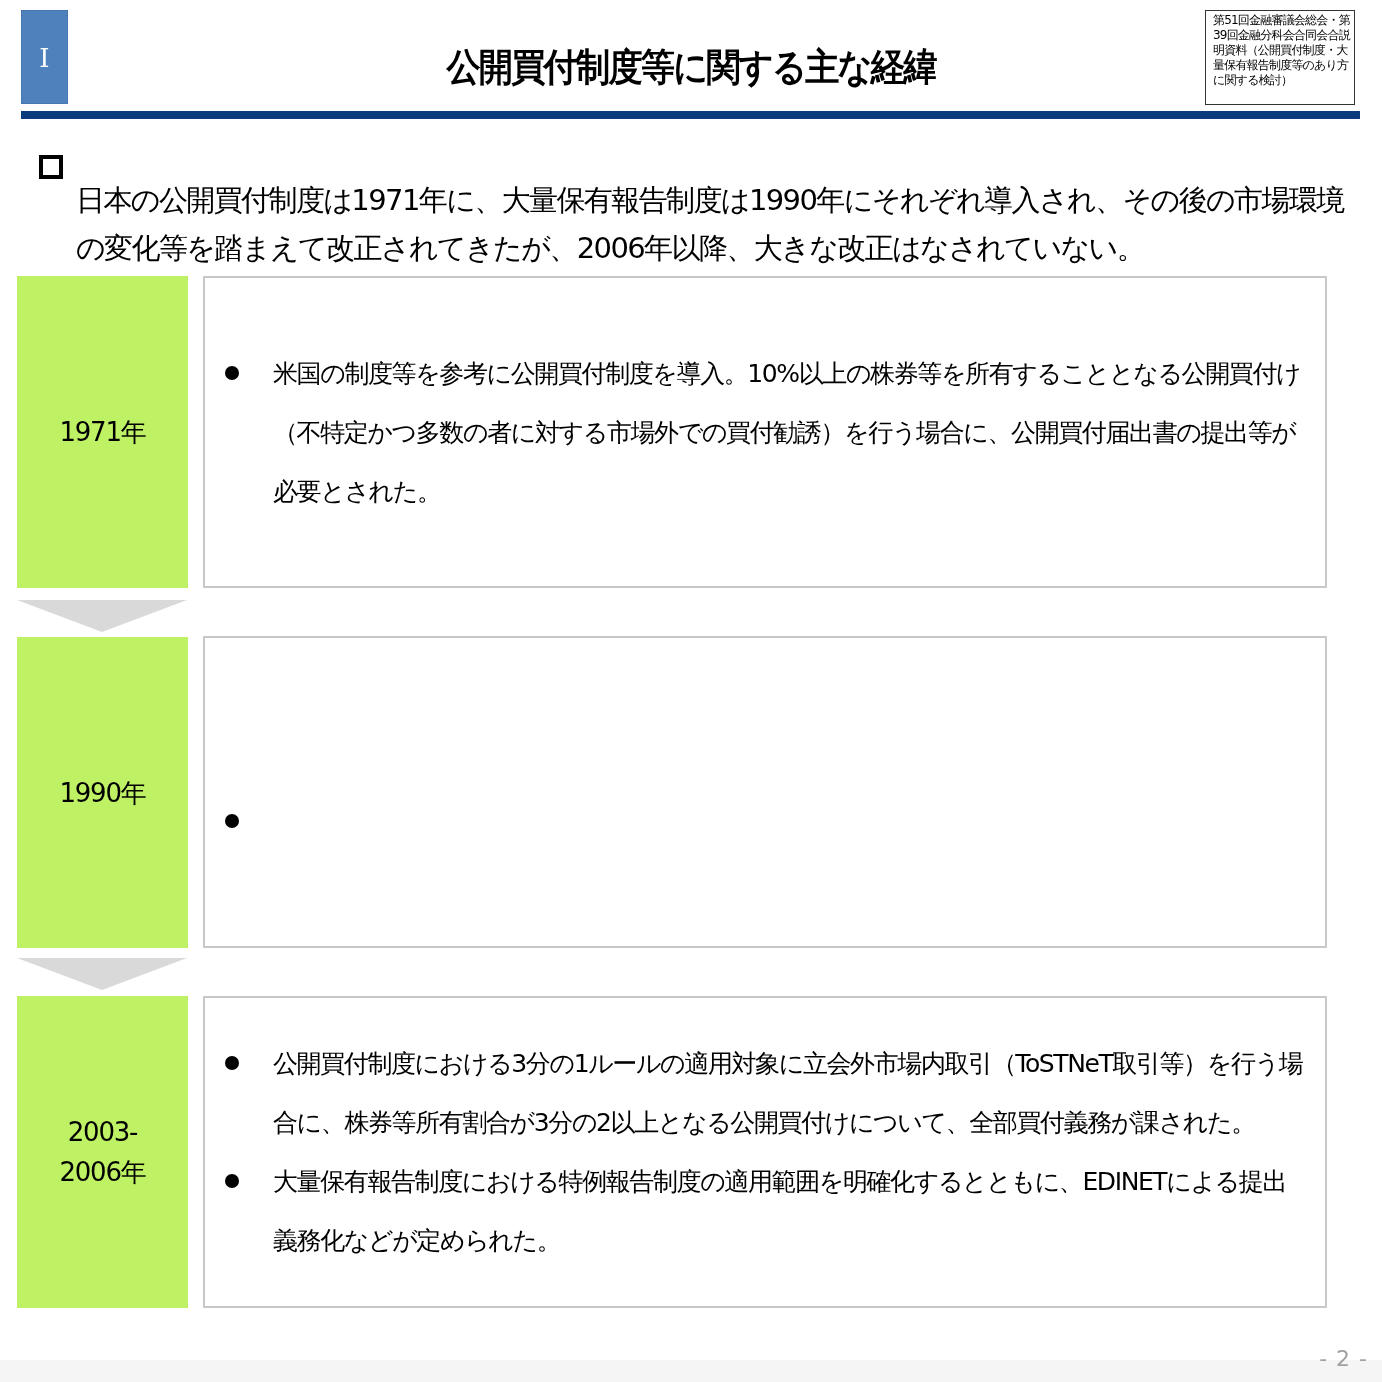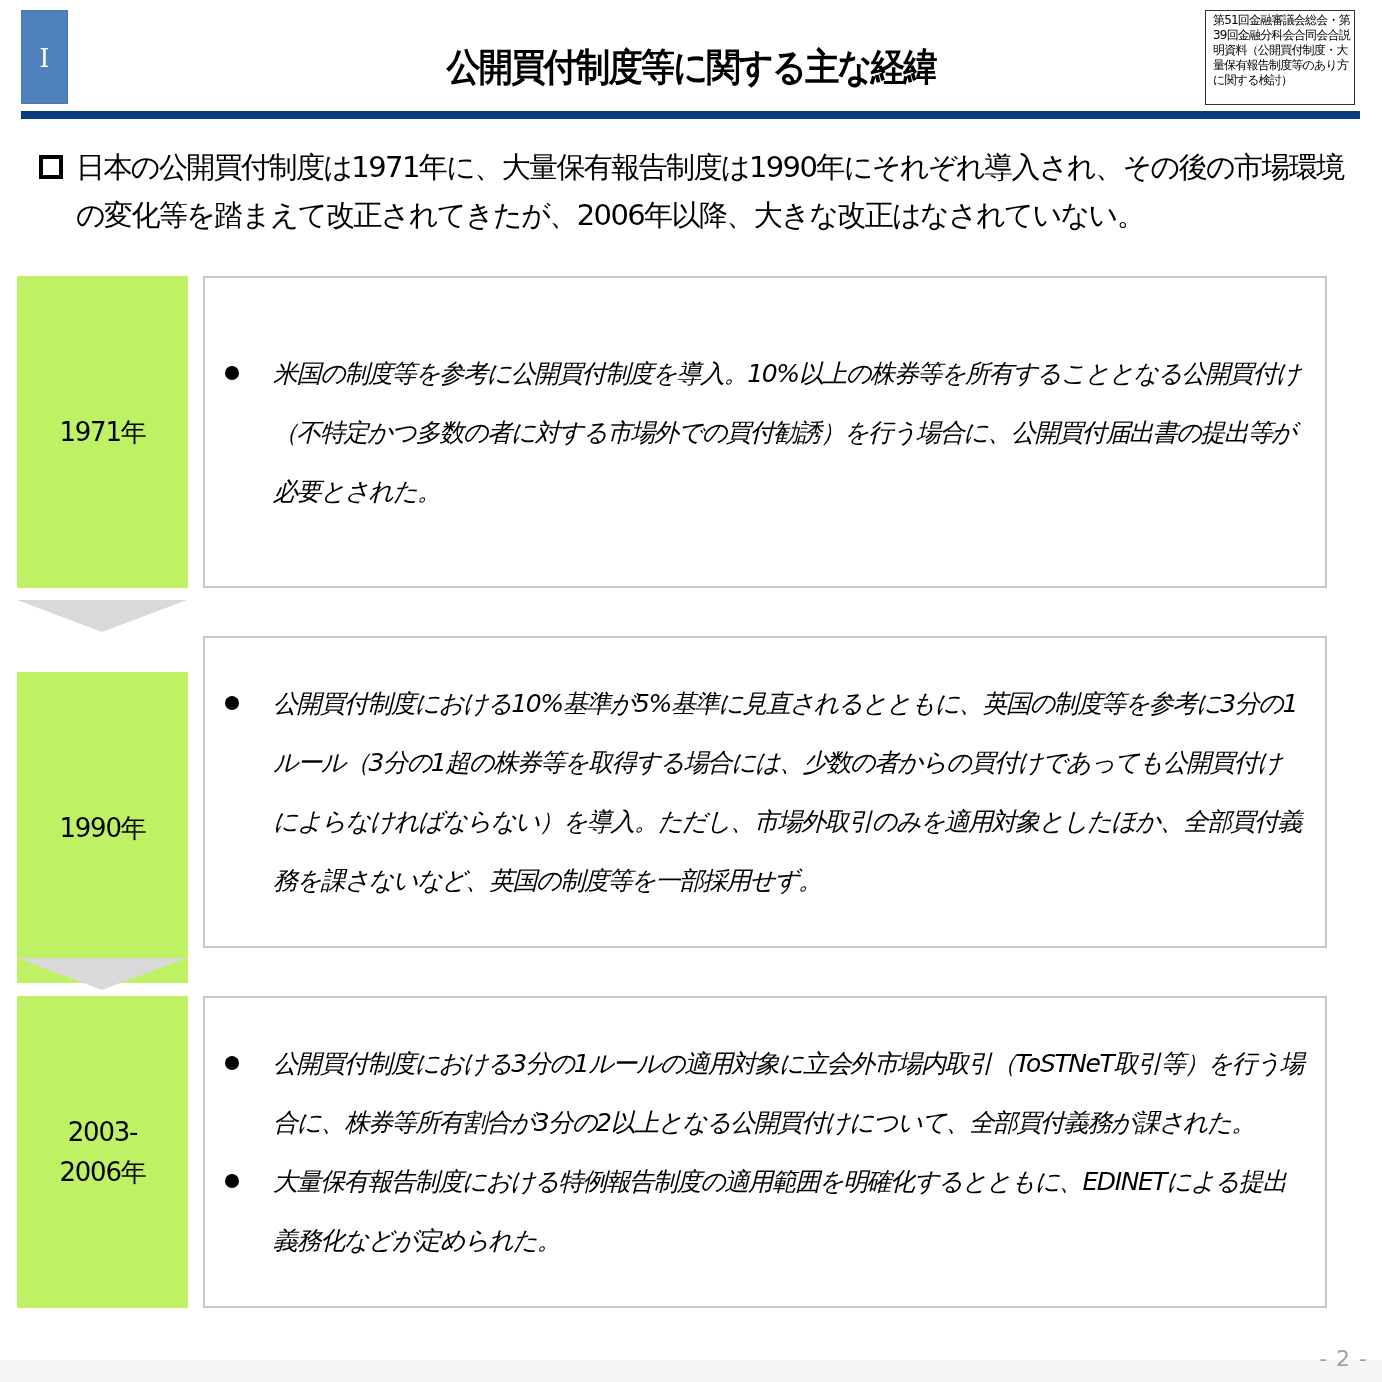--- a/index.html
+++ b/index.html
@@ -29,32 +29,31 @@
       position: absolute; left: 21px; top: 111px; width: 1339px; height: 8px; background: #0b3c7d;
     }
     .lead {
       position: absolute; left: 36px; top: 143px; width: 1320px;
       font-size: 29px; line-height: 48px; letter-spacing: -1.6px;
     }
     .lead .sq {
       position: absolute; left: 3px; top: 12px; width: 16px; height: 16px;
       border: 4px solid #000; background: #fff;
     }
-    .lead .text { display: block; margin-left: 40px; }
+    .lead .text { display: block; margin-left: 40px; margin-top: 33px; }
     .year-box {
       position: absolute; left: 17px; width: 171px; background: #bef264;
       display: flex; align-items: center; justify-content: center; text-align: center;
       font-size: 26px; line-height: 40px; letter-spacing: -1.2px;
     }
     .content-box {
       position: absolute; left: 203px; width: 1124px; border: 2px solid #c8c8c8;
       box-sizing: border-box; background: #fff;
       display: flex; flex-direction: column; justify-content: center;
       padding: 0 20px 0 20px;
-      font-style: italic;
     }
     .bullet {
       position: relative; padding-left: 48px; font-size: 25px; line-height: 59px;
       letter-spacing: -1.4px;
     }
     .bullet .dot {
       position: absolute; left: 0; top: 22px; width: 14px; height: 14px; border-radius: 50%; background: #000;
     }
     .arrow {
       position: absolute; left: 17px; width: 0; height: 0;
@@ -86,27 +85,26 @@
 </div>
 <div class="content-box" style="top:276px;height:312px;">
   <div class="bullet">
     <span class="dot"></span>
     <span>米国の制度等を参考に公開買付制度を導入。10%以上の株券等を所有することとなる公開買付け（不特定かつ多数の者に対する市場外での買付勧誘）を行う場合に、公開買付届出書の提出等が必要とされた。</span>
   </div>
 </div>
 
 <div class="arrow" style="top:600px;"></div>
 
-<div class="year-box" style="top:672px;height:311px;">
+<div class="year-box" style="top:637px;height:311px;">
   <span>1990年</span>
 </div>
 <div class="content-box" style="top:636px;height:312px;">
   <div class="bullet">
     <span class="dot"></span>
-    <span>公開買付制度における10%基準が5%基準に見直されるとともに、英国の制度等を参考に3分の1ルール（3分の1超の株券等を取得する場合には、少数の者からの買付けであっても公開買付けによらなければならない）を導入。ただし、市場外取引のみを適用対象としたほか、全部買付義務を課さないなど、英国の制度等を一部採用せず。</span>
   </div>
 </div>
 
 <div class="arrow" style="top:958px;"></div>
 
 <div class="year-box" style="top:996px;height:312px;">
   <span>
     <span>2003-</span><br>
     <span>2006年</span>
   </span>

